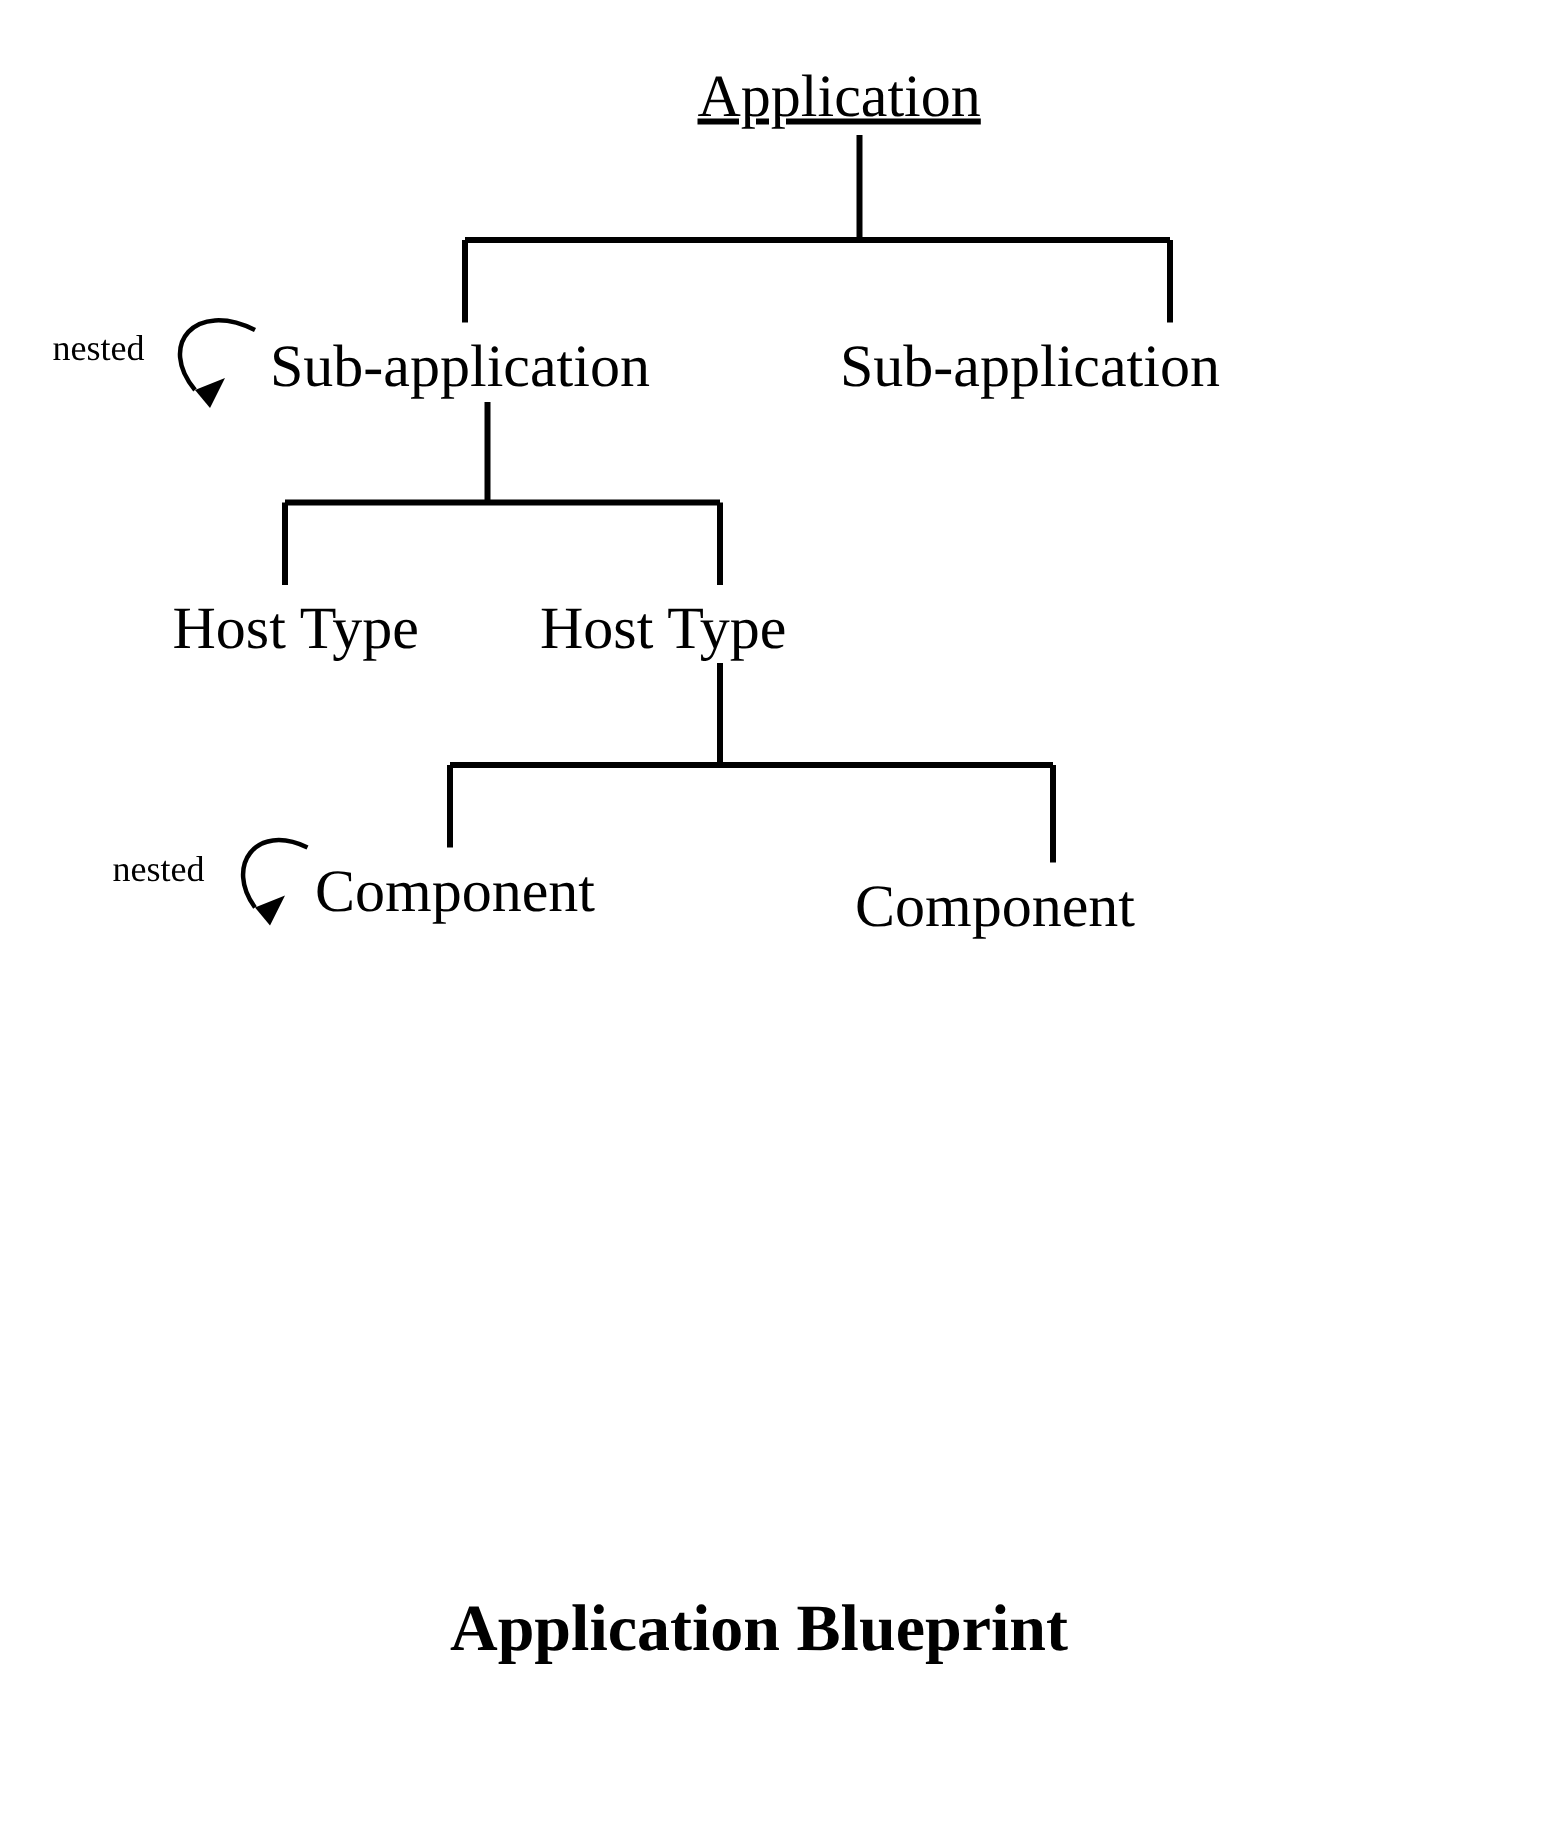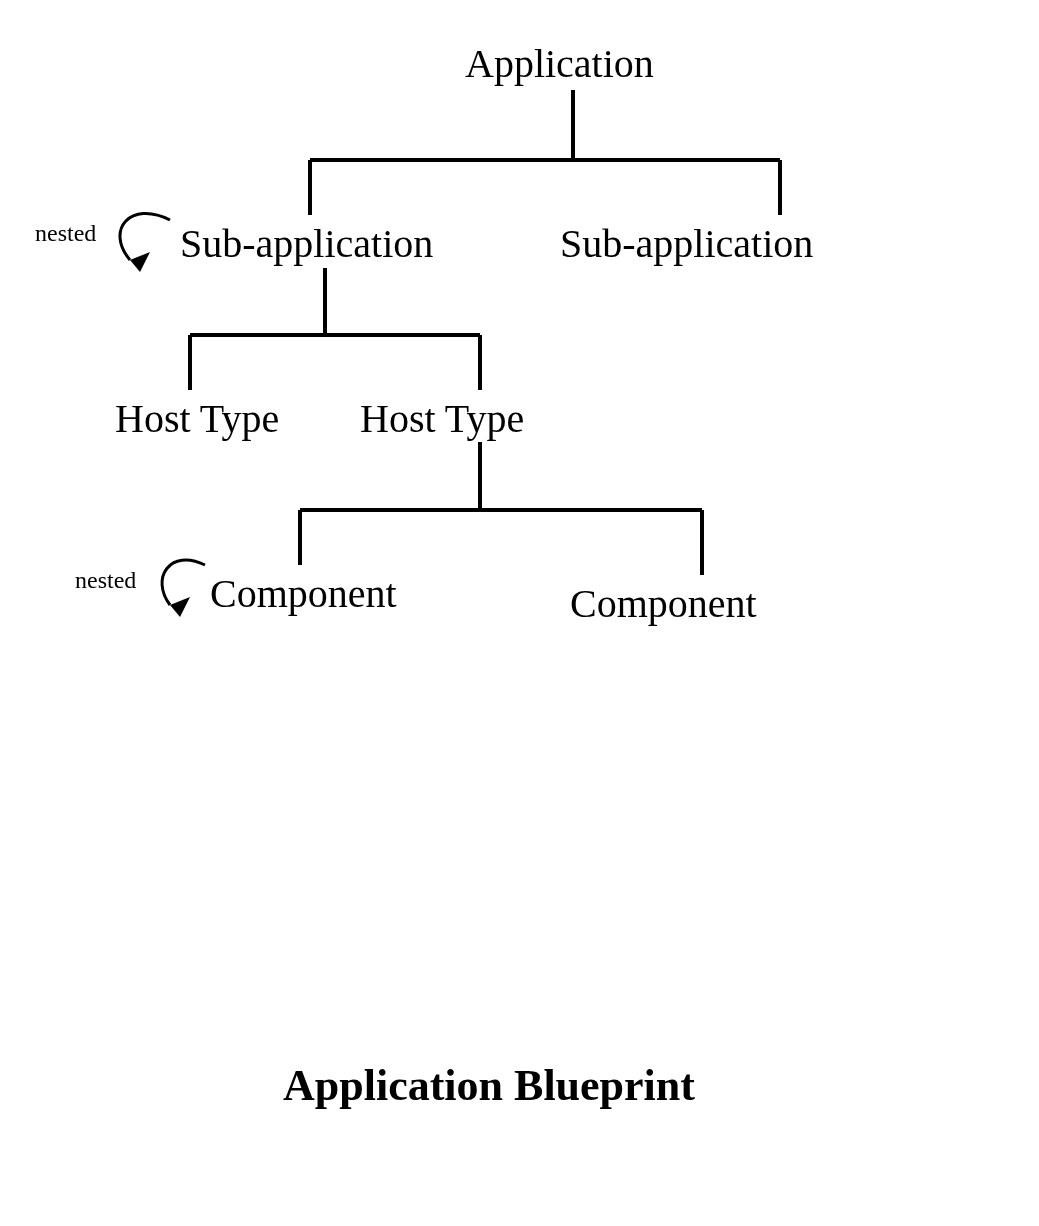--- a/index.html
+++ b/index.html
@@ -31,35 +31,35 @@
     svg {
       position: absolute;
       top: 0;
       left: 0;
       pointer-events: none;
     }
   </style>
 </head>
 <body>
 
-<div class="node" style="left: 465px; top: 40px;">Application</div>
+<div class="node" style="left: 465px; top: 40px; text-decoration: underline;">Application</div>
 
 <div class="node" style="left: 180px; top: 220px;">Sub-application</div>
 <div class="node" style="left: 560px; top: 220px;">Sub-application</div>
 
 <div class="node" style="left: 115px; top: 395px;">Host Type</div>
 <div class="node" style="left: 360px; top: 395px;">Host Type</div>
 
 <div class="node" style="left: 210px; top: 570px;">Component</div>
 <div class="node" style="left: 570px; top: 580px;">Component</div>
 
 <div class="nested-label" style="left: 35px; top: 220px;">nested</div>
 <div class="nested-label" style="left: 75px; top: 567px;">nested</div>
 
-<div class="title" style="left: 283px; top: 1060px;">Application Blueprint</div>
+<div class="title" style="left: 300px; top: 1060px;">Application Blueprint</div>
 
 <svg width="1039" height="1226">
 
   <line x1="573" y1="90" x2="573" y2="160" stroke="black" stroke-width="4"></line>
 
   <line x1="310" y1="160" x2="780" y2="160" stroke="black" stroke-width="4"></line>
 
   <line x1="310" y1="160" x2="310" y2="215" stroke="black" stroke-width="4"></line>
 
   <line x1="780" y1="160" x2="780" y2="215" stroke="black" stroke-width="4"></line>

